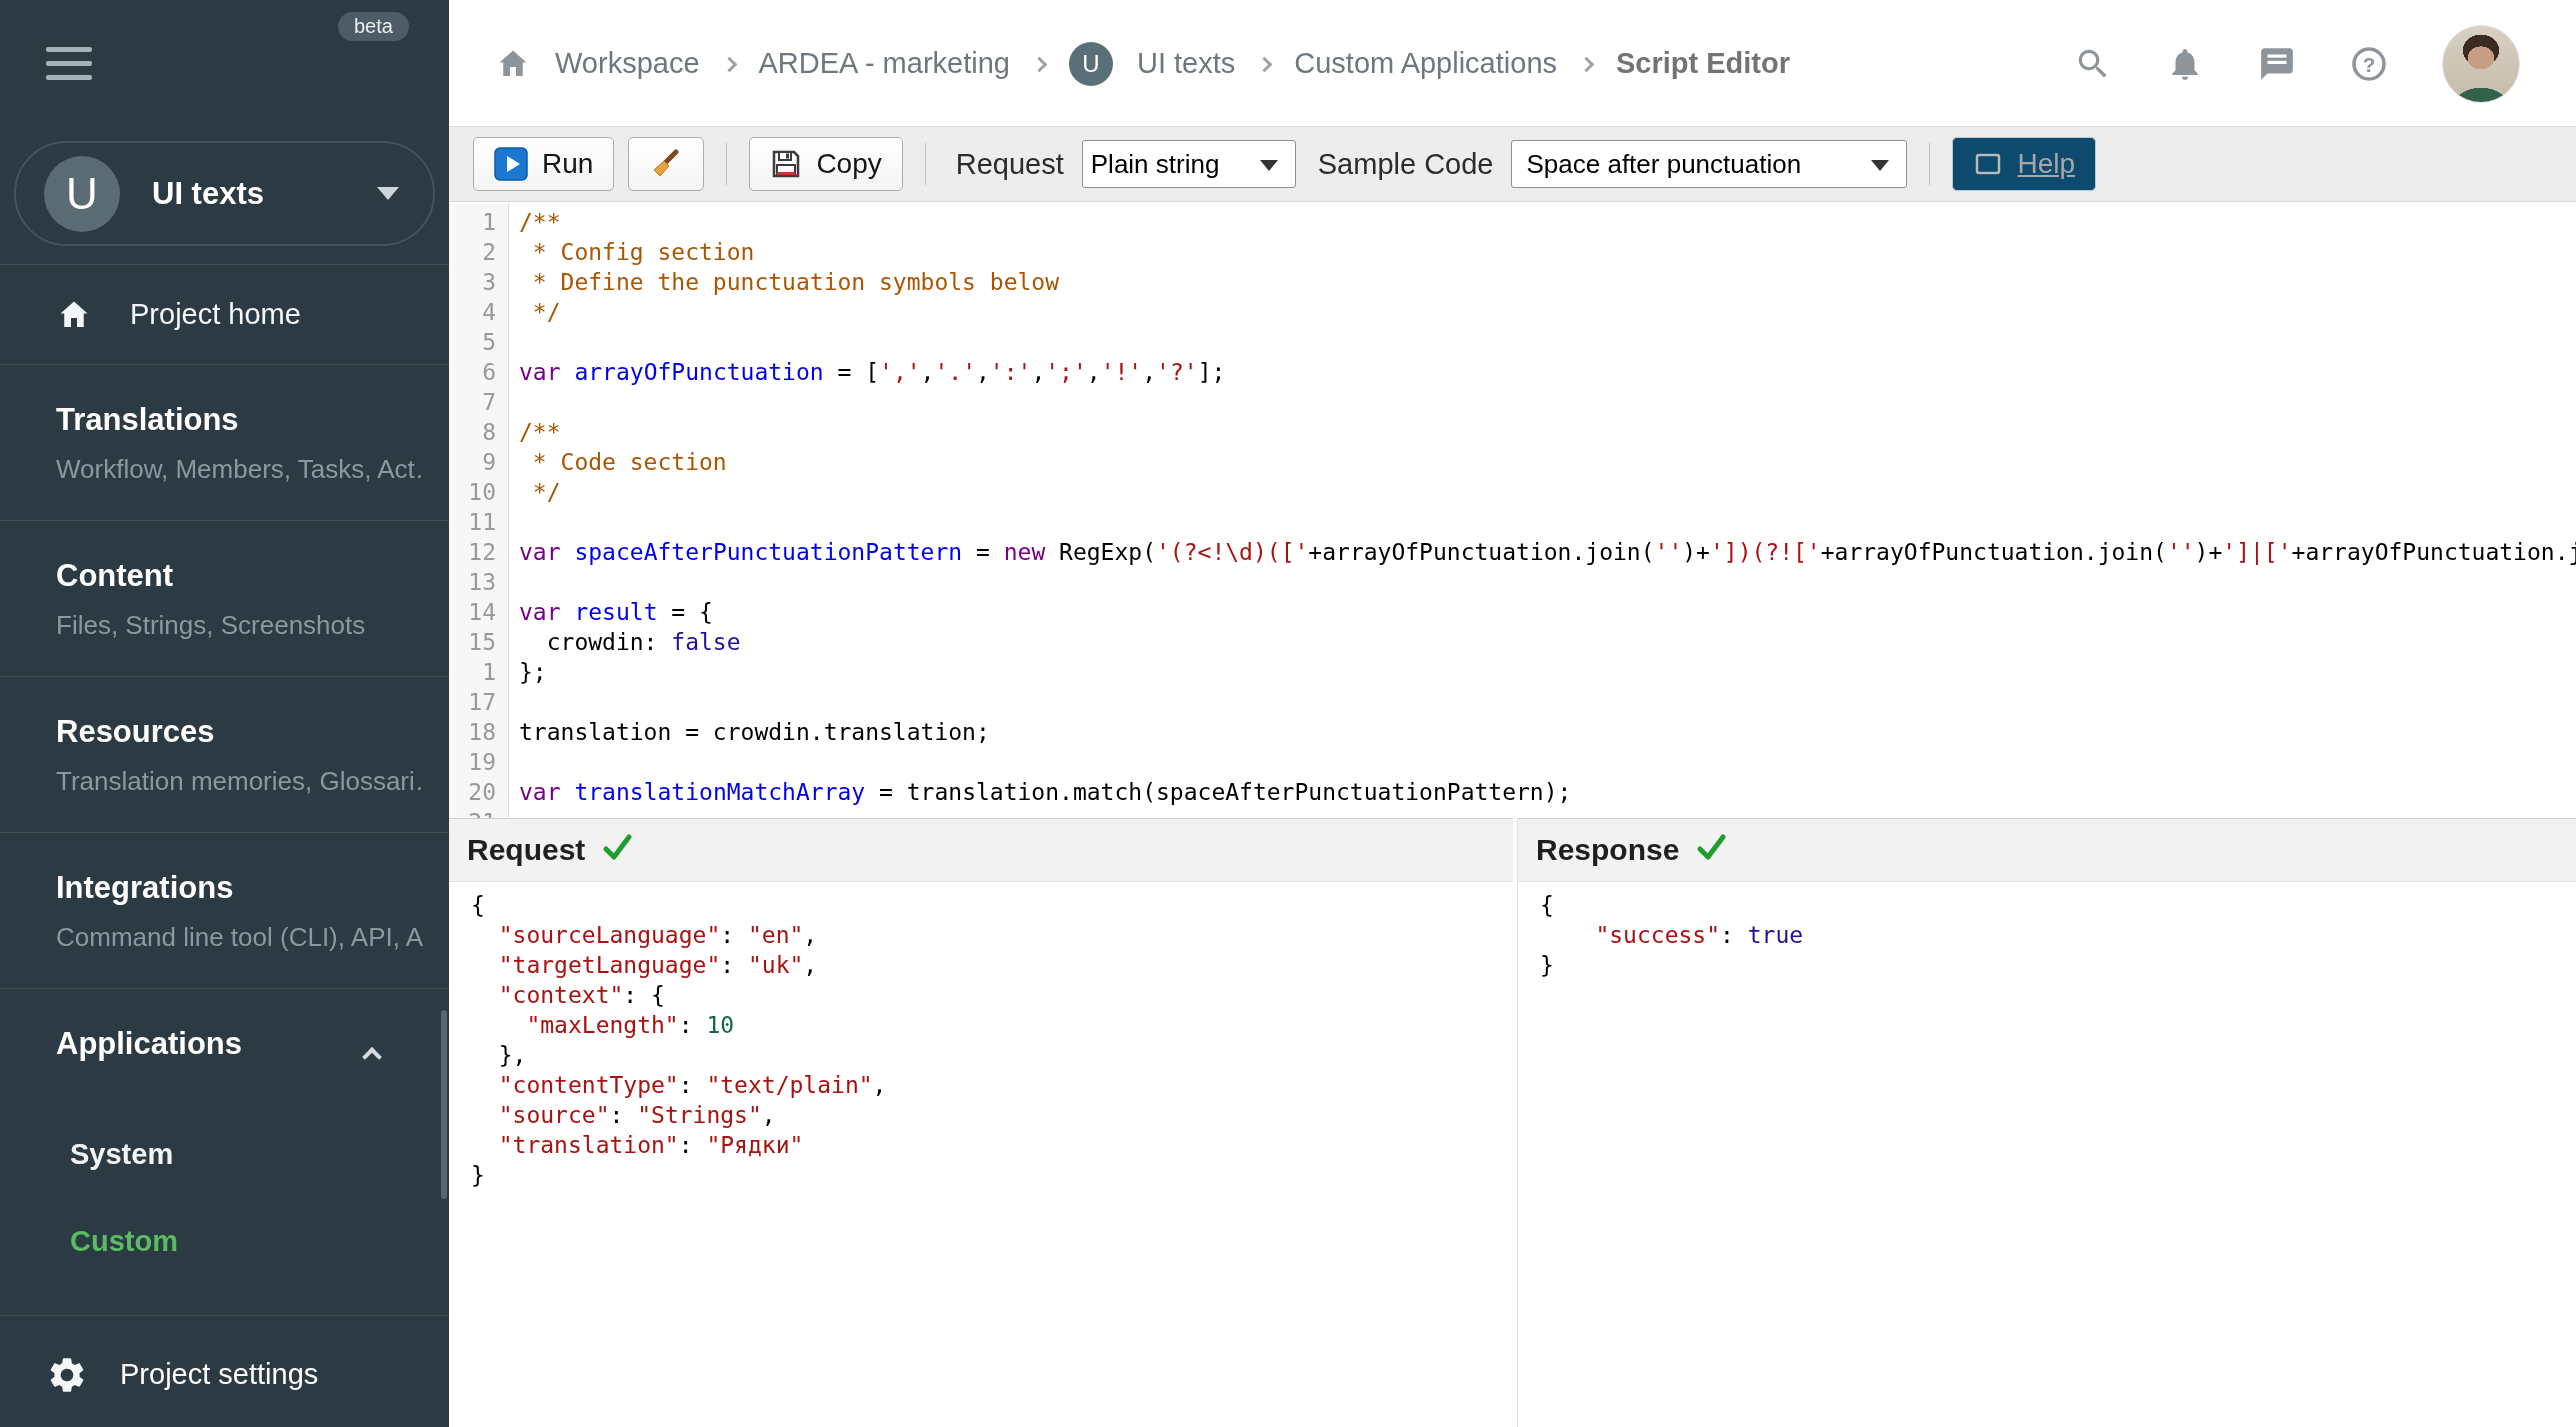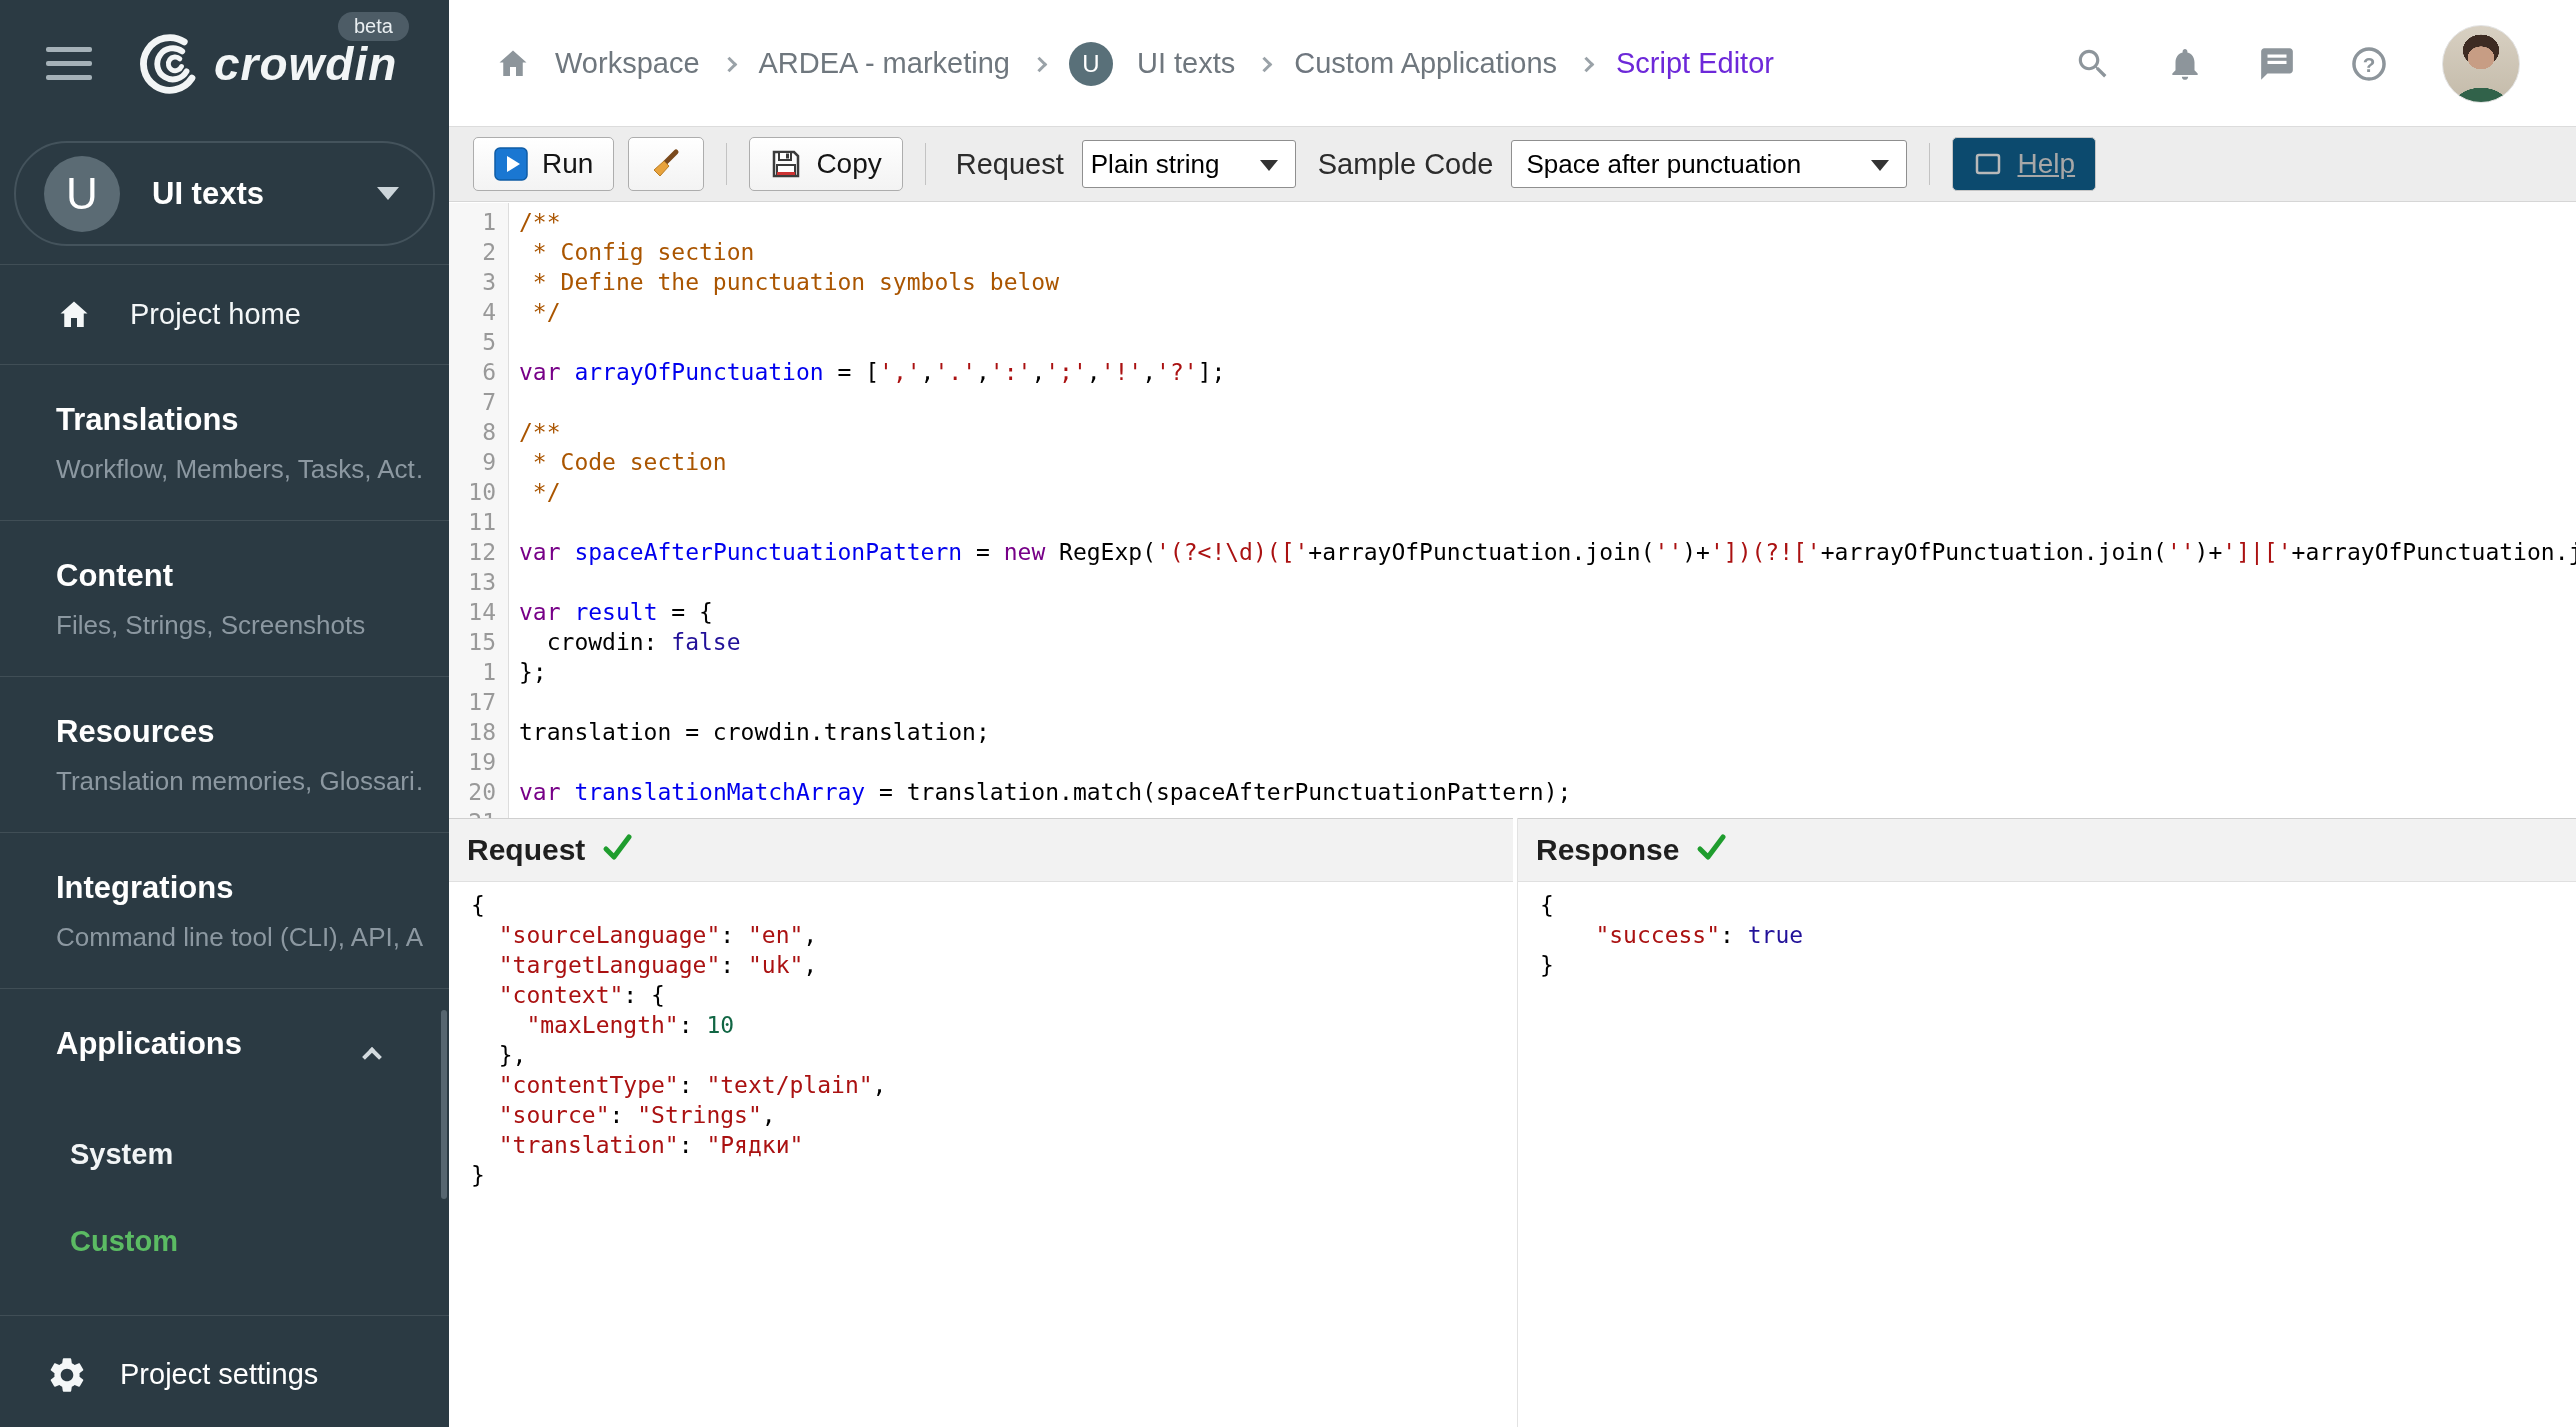--- a/index.html
+++ b/index.html
@@ -39,21 +39,21 @@
   .settings-row { height:117px; display:flex; align-items:center; padding-left:46px; gap:32px; cursor:pointer; }
   .settings-row .nav-label { font-size:29px; font-weight:500; }
   .side-scrollthumb { position:absolute; right:2px; top:1010px; width:6px; height:189px;
                       border-radius:3px; background:#5f6e78; opacity:.85; }
 
   
   .topbar { position:absolute; left:449px; right:16px; top:0; height:127px; background:#fff;
             display:flex; align-items:center; padding:0 40px 0 46px; }
   .crumbs { display:flex; align-items:center; gap:24px; }
   .crumb { font-size:29px; color:#6f7press7e; color:#6f777e; cursor:pointer; }
-  .crumb-current { font-size:29px; color:#6d28d9; font-weight:400; }
+  .crumb-current { font-size:29px; color:#737373; font-weight:700; }
   .chev-right { width:11px; height:11px; border:solid #9aa2a8; border-width:0 3px 3px 0;
                 transform:rotate(-45deg); margin-top:2px; }
   .crumb-avatar { width:44px; height:44px; border-radius:50%; background:#597079; color:#fff;
                   font-size:24px; display:flex; align-items:center; justify-content:center; }
   .top-actions { margin-left:auto; display:flex; align-items:center; gap:54px; }
   .tico { width:38px; height:38px; cursor:pointer; }
   .tico svg { width:38px; height:38px; fill:#8d959b; }
   .user-avatar { width:78px; height:78px; border-radius:50%; cursor:pointer;
      background:
        radial-gradient(ellipse 22px 19px at 50% 42%, #c79d84 60%, rgba(0,0,0,0) 61%),
@@ -116,30 +116,20 @@
 <body>
 
 <div class="app">
 
   <aside class="sidebar">
     <div class="side-top">
       <div class="hamburger">
         <span></span>
           <span></span>
           <span></span>
-      </div>
-      <div class="logo-wrap">
-        <svg class="icon-svg" width="78" height="78" viewBox="0 0 80 80">
-          <g fill="none" stroke="#f2f5f6" stroke-linecap="round" transform="rotate(-12 40 40)">
-            <path d="M64 22 A27 27 0 1 0 64 60" stroke-width="7"></path>
-            <path d="M60 31 A16 16 0 1 0 60 52" stroke-width="6"></path>
-            <path d="M56 38 A7 7 0 1 0 56 46" stroke-width="5"></path>
-          </g>
-        </svg>
-        <span class="logo-text">crowdin</span>
       </div>
       <span class="beta-pill">beta</span>
     </div>
 
     <div class="proj-select">
       <div class="proj-avatar">U</div>
       <div class="proj-name">UI texts</div>
       <div class="caret-down"></div>
     </div>
 

